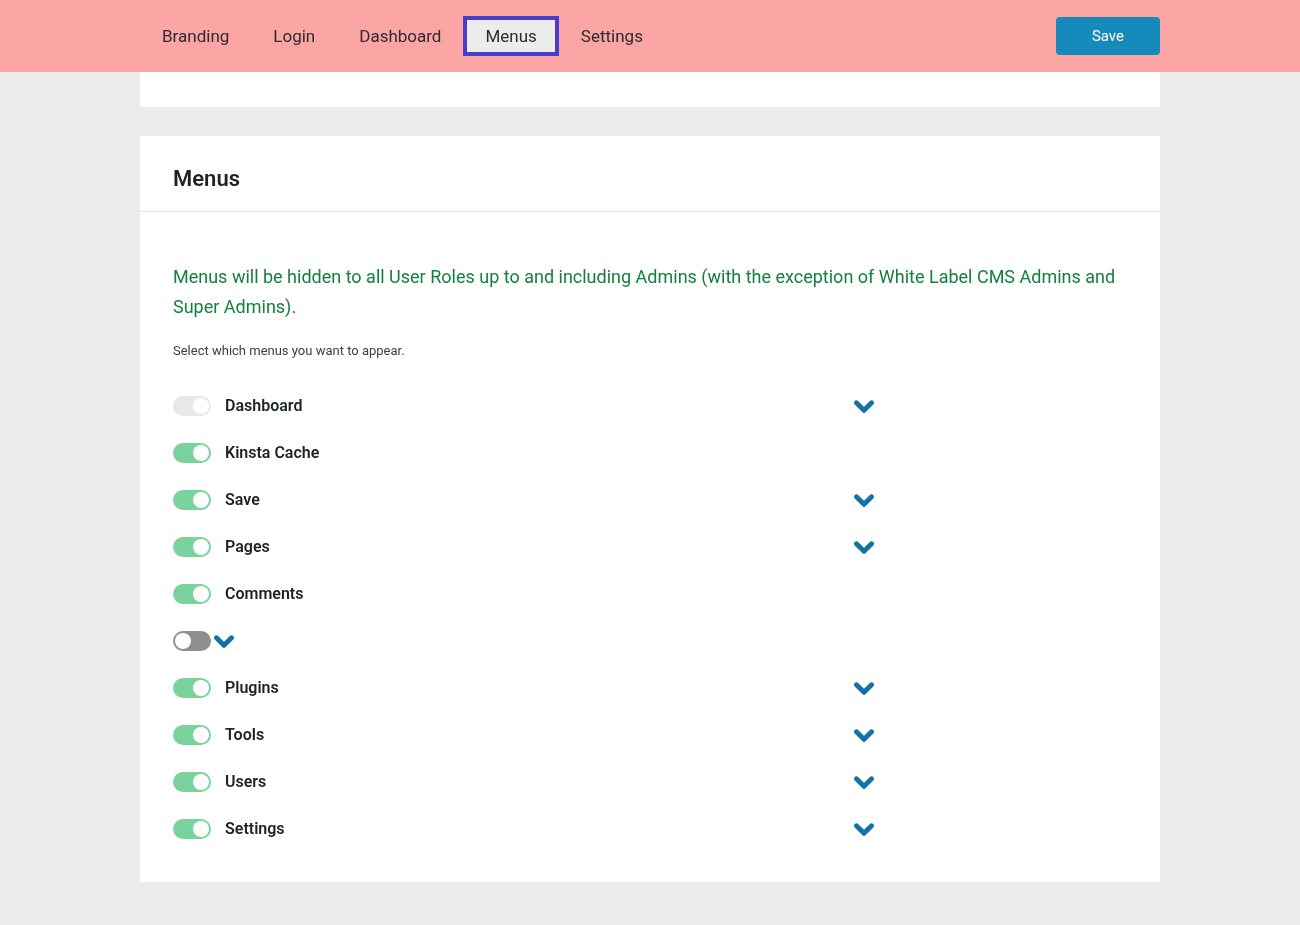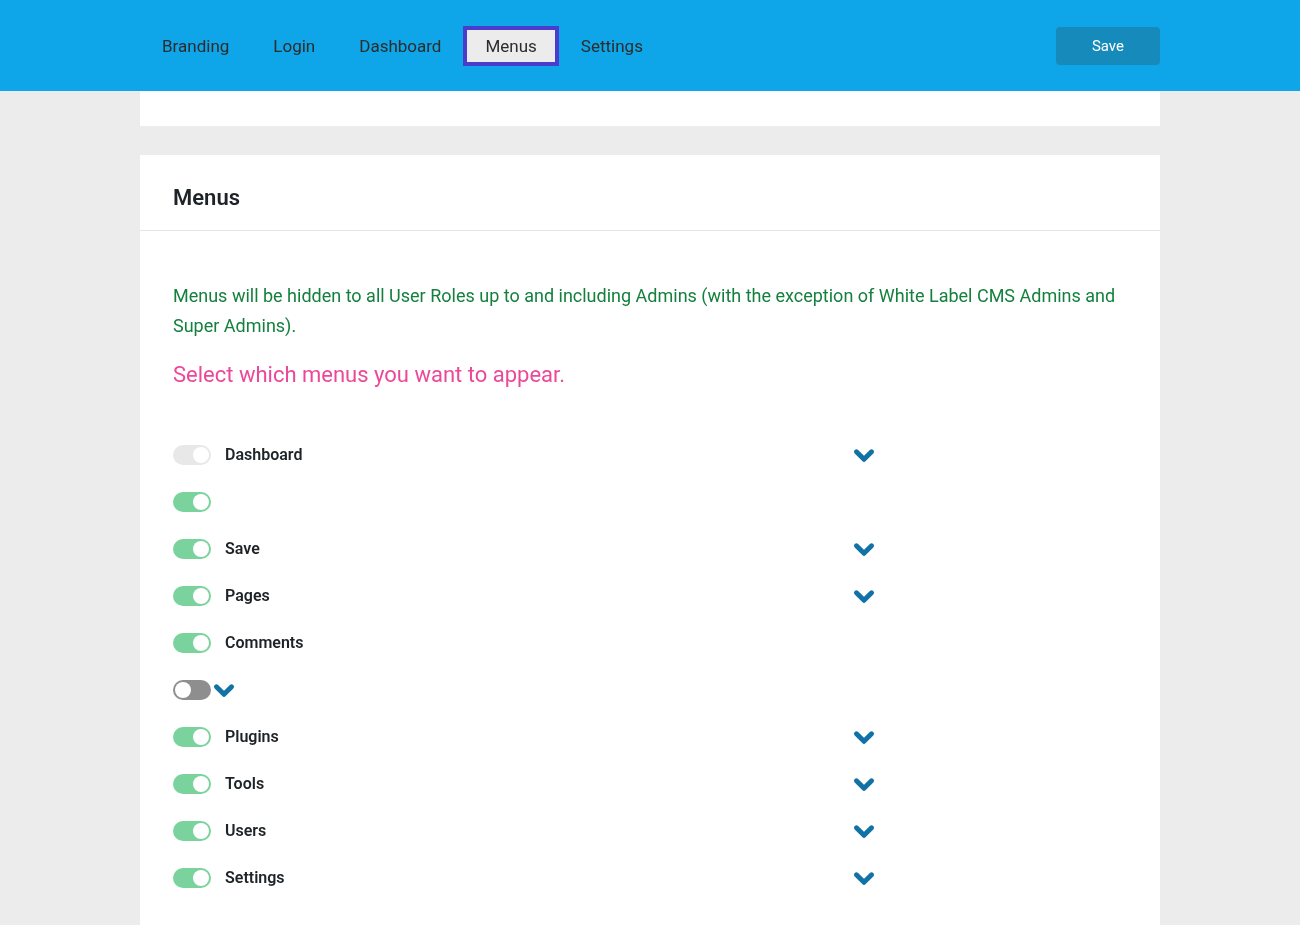--- a/index.html
+++ b/index.html
@@ -7,26 +7,26 @@
       padding: 0;
       box-sizing: border-box;
     }
     body {
       font-family: -apple-system, BlinkMacSystemFont, "Segoe UI", Roboto, Oxygen, Ubuntu, sans-serif;
       background-color: #ececec;
       width: 1300px;
       min-height: 925px;
     }
     .header-bar {
-      background-color: #0ea5e9;
+      background-color: #fca5a5;
       display: flex;
       align-items: center;
       justify-content: space-between;
       padding: 0 140px 0 140px;
-      height: 91px;
+      height: 72px;
     }
     .tabs {
       display: flex;
       gap: 0;
     }
     .tab {
       padding: 10px 22px;
       font-size: 17px;
       color: #2c2c2c;
       cursor: pointer;
@@ -72,23 +72,23 @@
     .card-body {
       padding: 50px 33px 30px;
     }
     .description-text {
       font-size: 18px;
       color: #15803d;
       line-height: 1.65;
       margin-bottom: 22px;
     }
     .instructions-text {
-      font-size: 22px;
-      color: #ec4899;
-      margin-bottom: 44px;
+      font-size: 13px;
+      color: #404040;
+      margin-bottom: 24px;
     }
     .menu-item-row {
       display: flex;
       align-items: center;
       height: 47px;
     }
     .toggle {
       width: 38px;
       height: 20px;
       border-radius: 18px;
@@ -174,20 +174,21 @@
             <div class="toggle off-light"></div>
             <span class="menu-label">Dashboard</span>
             <span class="chevron">
               <svg viewBox="0 0 24 24" fill="none" stroke="currentColor" stroke-width="4.5" stroke-linecap="round" stroke-linejoin="round">
                 <polyline points="5 9 12 16 19 9"></polyline>
               </svg>
             </span>
           </div>
           <div class="menu-item-row">
             <div class="toggle on"></div>
+            <span class="menu-label">Kinsta Cache</span>
             <span class="chevron hidden">
               <svg viewBox="0 0 24 24" fill="none" stroke="currentColor" stroke-width="4.5" stroke-linecap="round" stroke-linejoin="round">
                 <polyline points="5 9 12 16 19 9"></polyline>
               </svg>
             </span>
           </div>
           <div class="menu-item-row">
             <div class="toggle on"></div>
             <span class="menu-label">Save</span>
             <span class="chevron">

